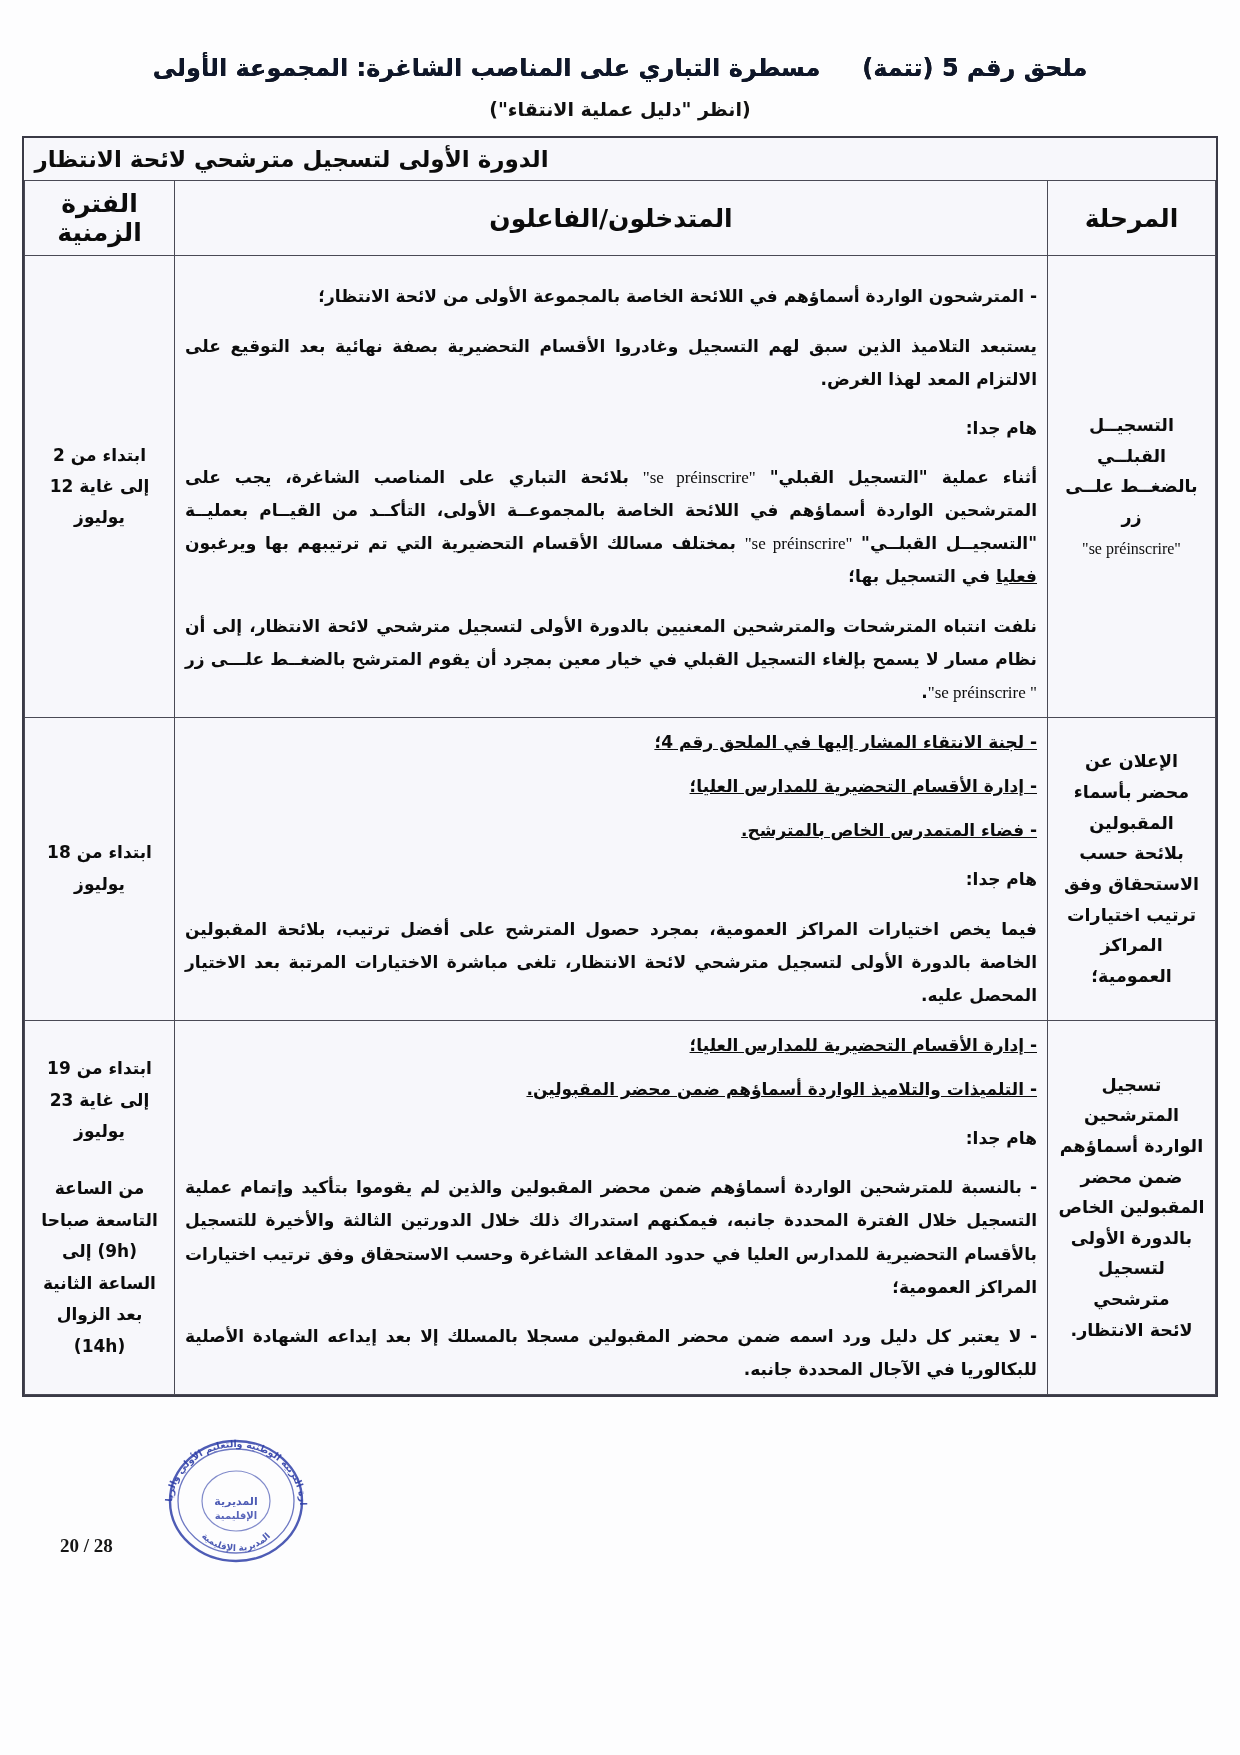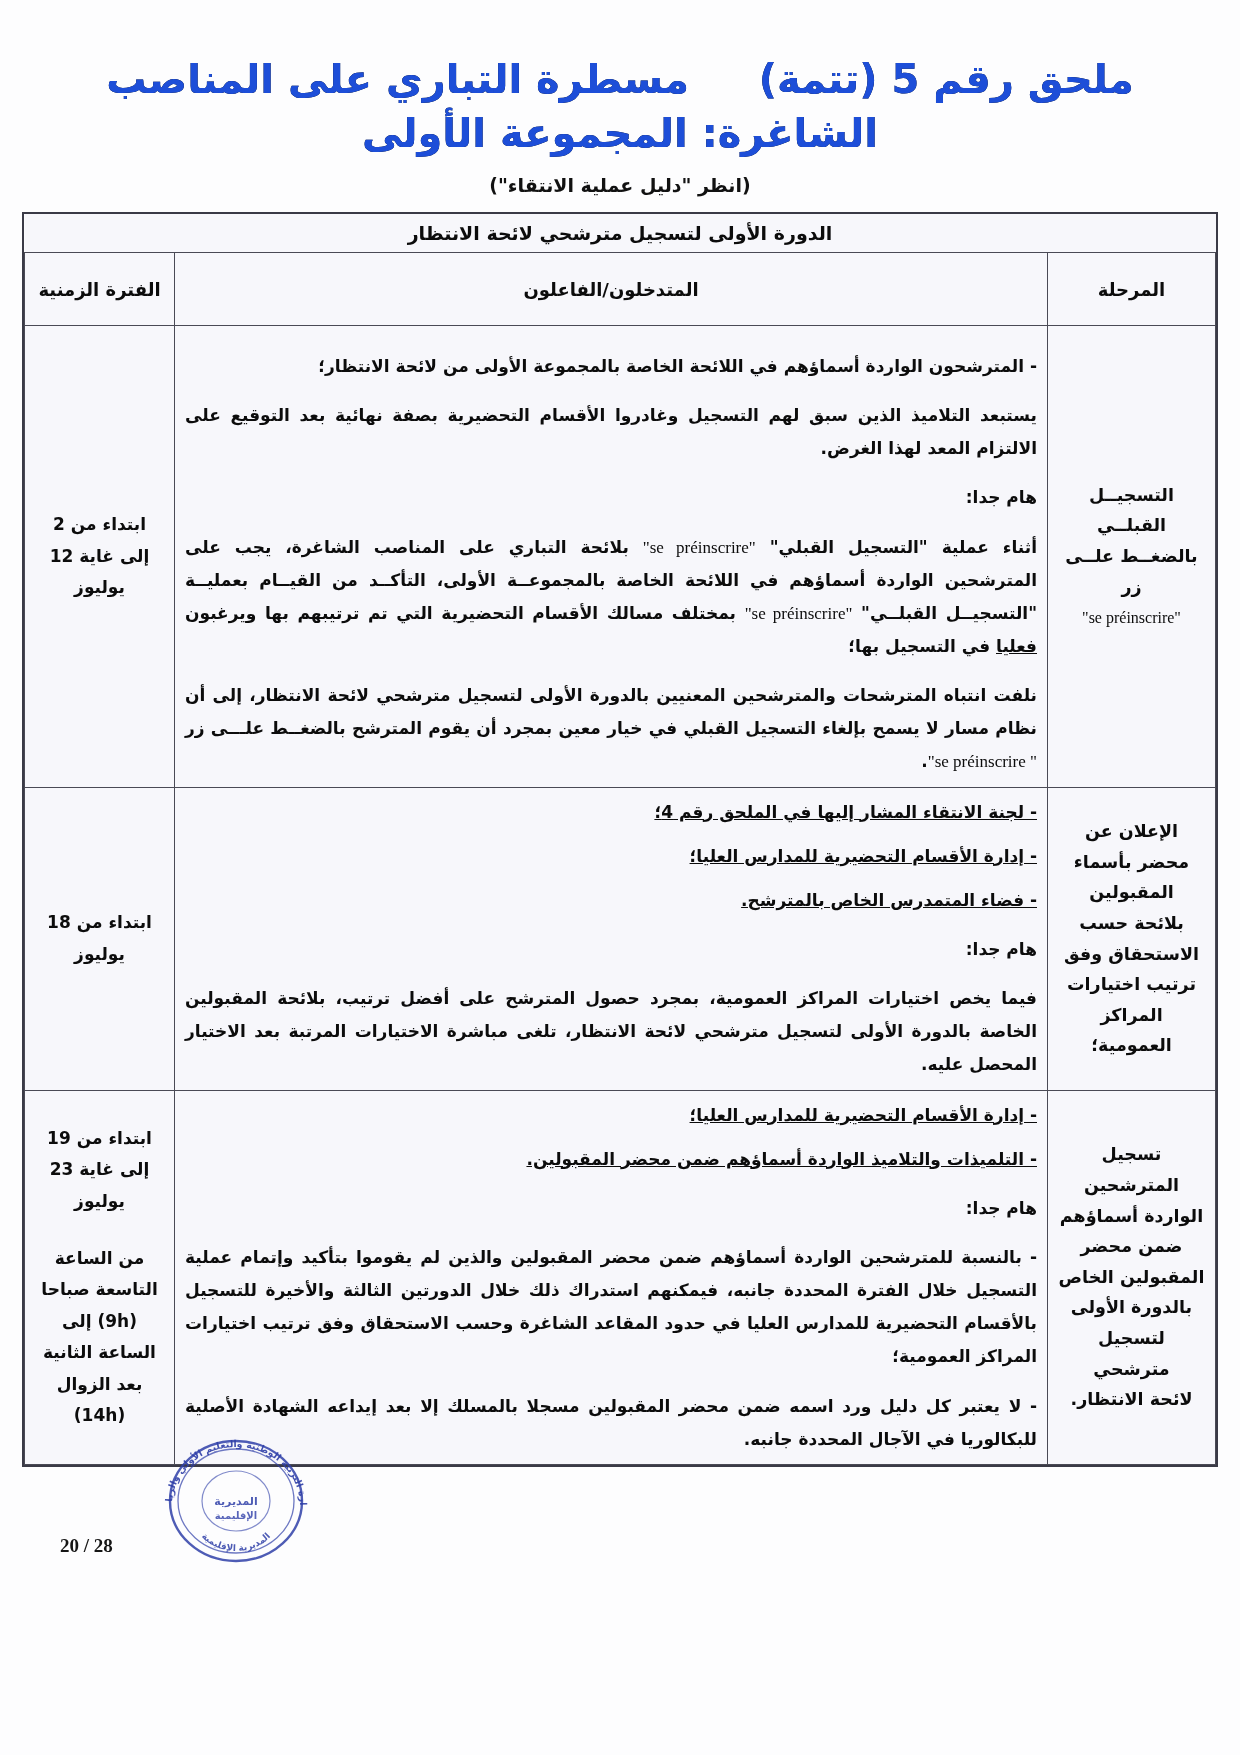--- a/index.html
+++ b/index.html
@@ -23,25 +23,25 @@
     background: #fdfdfe;
     padding: 0;
   }
 
   
   .title-wrap {
     text-align: center;
     padding: 52px 40px 0 40px;
   }
   .doc-title {
-    font-size: 40px;
+    font-size: 24px;
     font-weight: bold;
     line-height: 1.35;
     letter-spacing: -0.3px;
-    color: #1d4ed8;
+    color: #0f172a;
     direction: rtl;
     text-shadow: 0 0 0.4px #000;
   }
   .doc-subtitle {
     margin-top: 14px;
     font-size: 19px;
     font-weight: bold;
     color: #111;
     direction: rtl;
   }
@@ -58,31 +58,31 @@
     table-layout: fixed;
     direction: rtl;
   }
   table.main td, table.main th {
     border: 1px solid #4a4a55;
     vertical-align: middle;
     padding: 8px 10px;
     background: #f7f7fb;
   }
   .banner-cell {
-    text-align: center;
-    font-size: 19px;
+    text-align: left;
+    font-size: 23px;
     font-weight: bold;
     padding: 12px 8px 14px 8px;
     border-left: none !important;
     border-right: none !important;
     border-top: none !important;
   }
   .hdr {
     text-align: center;
-    font-size: 18px;
+    font-size: 25px;
     font-weight: bold;
     height: 56px;
     padding: 6px;
   }
   .col-stage   { width: 168px; }
   .col-actors  { width: auto;  }
   .col-time    { width: 150px; }
 
   .stage-cell {
     text-align: center;

